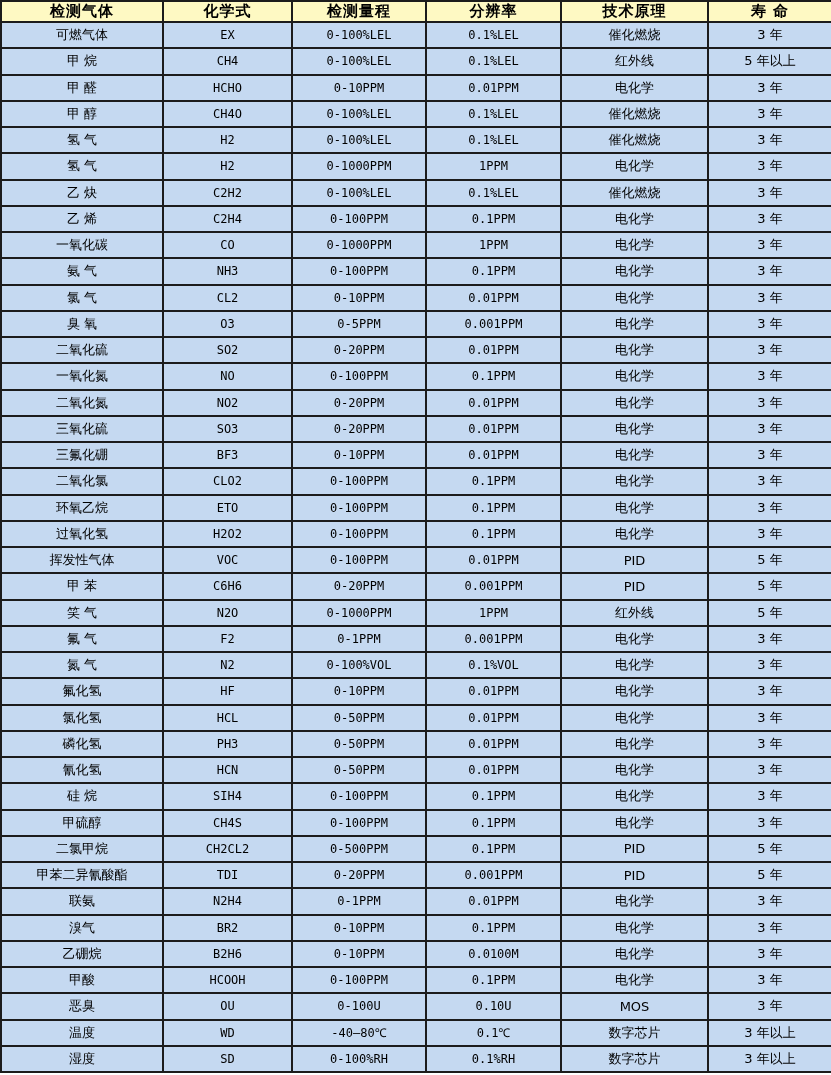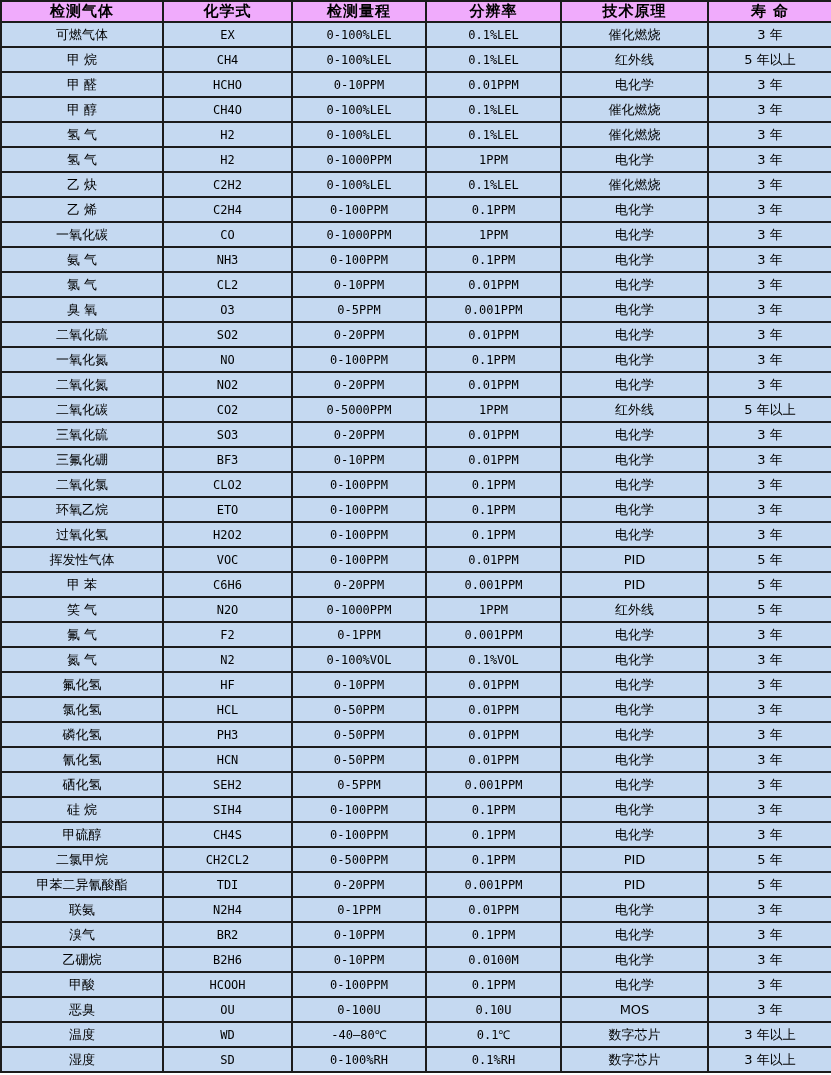--- a/index.html
+++ b/index.html
@@ -26,21 +26,21 @@
   table.gas-table td {
     border: 2px solid #1c1c1c;
     text-align: center;
     vertical-align: middle;
     padding: 0 2px;
     overflow: hidden;
     white-space: nowrap;
     color: #000000;
   }
   table.gas-table th {
-    background: #f0abfc;
+    background: #fef9c3;
     font-size: 15px;
     font-weight: bold;
     letter-spacing: 1px;
   }
   table.gas-table td {
     background: #c5d9f1;
     font-size: 13px;
   }
   
   table.gas-table td.mono {
@@ -186,28 +186,20 @@
         </tr>
         <tr>
           <td>二氧化氮</td>
           <td class="mono">NO2</td>
           <td class="mono">0-20PPM</td>
           <td class="mono">0.01PPM</td>
           <td>电化学</td>
           <td>3 年</td>
         </tr>
         <tr>
-          <td>二氧化碳</td>
-          <td class="mono">CO2</td>
-          <td class="mono">0-5000PPM</td>
-          <td class="mono">1PPM</td>
-          <td>红外线</td>
-          <td>5 年以上</td>
-        </tr>
-        <tr>
           <td>三氧化硫</td>
           <td class="mono">SO3</td>
           <td class="mono">0-20PPM</td>
           <td class="mono">0.01PPM</td>
           <td>电化学</td>
           <td>3 年</td>
         </tr>
         <tr>
           <td>三氟化硼</td>
           <td class="mono">BF3</td>
@@ -302,28 +294,20 @@
           <td class="mono">0-50PPM</td>
           <td class="mono">0.01PPM</td>
           <td>电化学</td>
           <td>3 年</td>
         </tr>
         <tr>
           <td>氰化氢</td>
           <td class="mono">HCN</td>
           <td class="mono">0-50PPM</td>
           <td class="mono">0.01PPM</td>
-          <td>电化学</td>
-          <td>3 年</td>
-        </tr>
-        <tr>
-          <td>硒化氢</td>
-          <td class="mono">SEH2</td>
-          <td class="mono">0-5PPM</td>
-          <td class="mono">0.001PPM</td>
           <td>电化学</td>
           <td>3 年</td>
         </tr>
         <tr>
           <td>硅 烷</td>
           <td class="mono">SIH4</td>
           <td class="mono">0-100PPM</td>
           <td class="mono">0.1PPM</td>
           <td>电化学</td>
           <td>3 年</td>

